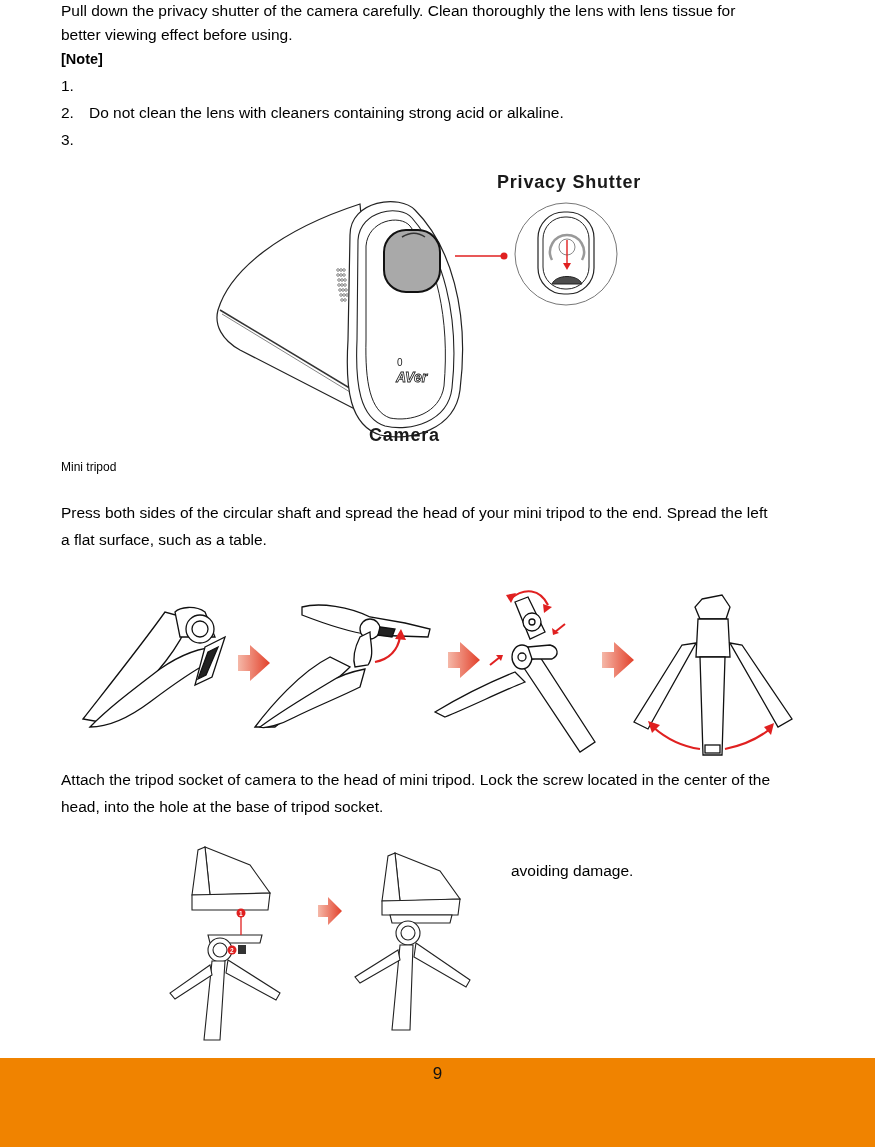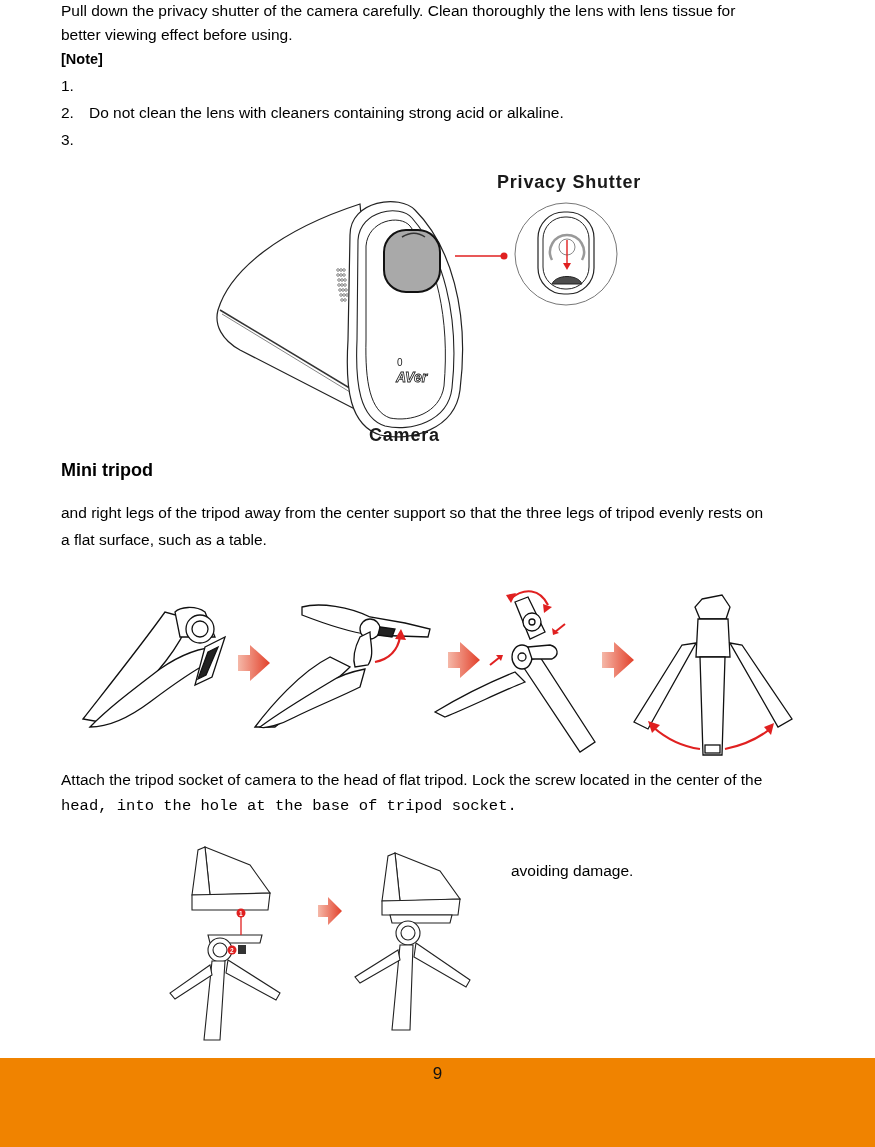--- a/index.html
+++ b/index.html
@@ -4,21 +4,21 @@
   <style>
     html, body { margin: 0; padding: 0; background: #ffffff; }
     body { width: 875px; height: 1147px; position: relative; overflow: hidden;
            font-family: "Liberation Sans", "DejaVu Sans", sans-serif; color: #000; }
     .abs { position: absolute; }
     .para { font-size: 15.5px; line-height: 25px; margin: 0; }
     .justify { text-align: justify; text-align-last: left; }
     .note-head { font-weight: bold; font-size: 14.5px; }
     .list-item { font-size: 15.5px; line-height: 25px; display: flex; }
     .list-item .num { width: 28px; flex: none; }
-    .section-title { font-weight: bold; font-size: 18px; }
+    .section-title { font-weight: normal; font-size: 12px; }
     .fig-caption { font-weight: bold; font-size: 18px; letter-spacing: 0.8px; color: #1a1a1a; }
     .footer { position: absolute; left: 0; top: 1058px; width: 875px; height: 89px; background: #F08300; }
     .page-num { position: absolute; top: 6px; left: 0; width: 875px; text-align: center; font-size: 17px; color: #111; }
     svg { overflow: visible; }
   </style>
 </head>
 <body>
 
 <p class="abs para justify" style="left:61px; top:-2px; width:753px;">Pull down the privacy shutter of the camera carefully. Clean thoroughly the lens with lens tissue for</p>
 <p class="abs para" style="left:61px; top:22px;">better viewing effect before using.</p>
@@ -86,21 +86,21 @@
   <path d="M342 70 A 17 17 0 1 1 372 70" fill="none" stroke="#999" stroke-width="2.5"></path>
   <circle cx="357" cy="57" r="8" fill="none" stroke="#888" stroke-width="1"></circle>
   <path d="M342 94 C 346 84, 368 84, 372 94 Z" fill="#4d4d4d" stroke="#222" stroke-width="1"></path>
   <line x1="357" y1="50" x2="357" y2="76" stroke="#E02020" stroke-width="1.4"></line>
   <path d="M353 73 L 357 80 L 361 73 Z" fill="#E02020"></path>
 </svg>
 <div class="abs fig-caption" style="left:369px; top:425px;">Camera</div>
 
 <div class="abs section-title" style="left:61px; top:460px;">Mini tripod</div>
 <div class="abs" style="left:61px; top:499px; width:753px;">
-  <p class="para justify" style="line-height:27px;">and right legs of the tripod away from the center support so that the three legs of tripod evenly rests on</p>
+  <p class="para justify" style="line-height:27px;">Press both sides of the circular shaft and spread the head of your mini tripod to the end. Spread the left</p>
   <p class="para" style="line-height:27px;">a flat surface, such as a table.</p>
 </div>
 
 <svg class="abs" width="760" height="185" style="left:70px; top:577px;" viewBox="0 0 760 185">
   <defs>
     <linearGradient id="arrowGrad" x1="0" x2="1" y1="0" y2="0">
       <stop offset="0" stop-color="#F5B8A8"></stop>
       <stop offset="1" stop-color="#E2402A"></stop>
     </linearGradient>
   </defs>
@@ -158,22 +158,22 @@
     <path d="M660 66 L 672 68 L 722 142 L 708 150 Z"></path>
     <rect x="635" y="168" width="15" height="8"></rect>
   </g>
   <path d="M583 150 C 600 165, 615 170, 630 172" fill="none" stroke="#E02020" stroke-width="2.2"></path>
   <path d="M578 144 L 590 148 L 582 156 Z" fill="#E02020"></path>
   <path d="M655 172 C 675 168, 690 160, 700 152" fill="none" stroke="#E02020" stroke-width="2.2"></path>
   <path d="M704 146 L 701 158 L 694 150 Z" fill="#E02020"></path>
 </svg>
 
 <div class="abs" style="left:61px; top:766px; width:753px;">
-  <p class="para justify" style="line-height:27px;">Attach the tripod socket of camera to the head of flat tripod. Lock the screw located in the center of the</p>
-  <p class="para" style="line-height:27px;font-family:Liberation Mono, monospace;">head, into the hole at the base of tripod socket.</p>
+  <p class="para justify" style="line-height:27px;">Attach the tripod socket of camera to the head of mini tripod. Lock the screw located in the center of the</p>
+  <p class="para" style="line-height:27px;">head, into the hole at the base of tripod socket.</p>
 </div>
 
 <svg class="abs" width="350" height="220" style="left:150px; top:835px;" viewBox="0 0 350 220">
 
   <g fill="#fff" stroke="#222" stroke-width="1.1">
     <path d="M55 12 L 100 30 L 120 58 L 60 60 Z"></path>
     <path d="M55 12 L 48 15 L 42 60 L 60 60 Z"></path>
     <path d="M42 60 L 120 58 L 118 75 L 42 75 Z"></path>
     <path d="M58 100 L 112 100 L 110 108 L 60 108 Z"></path>
     <circle cx="70" cy="115" r="12"></circle>

